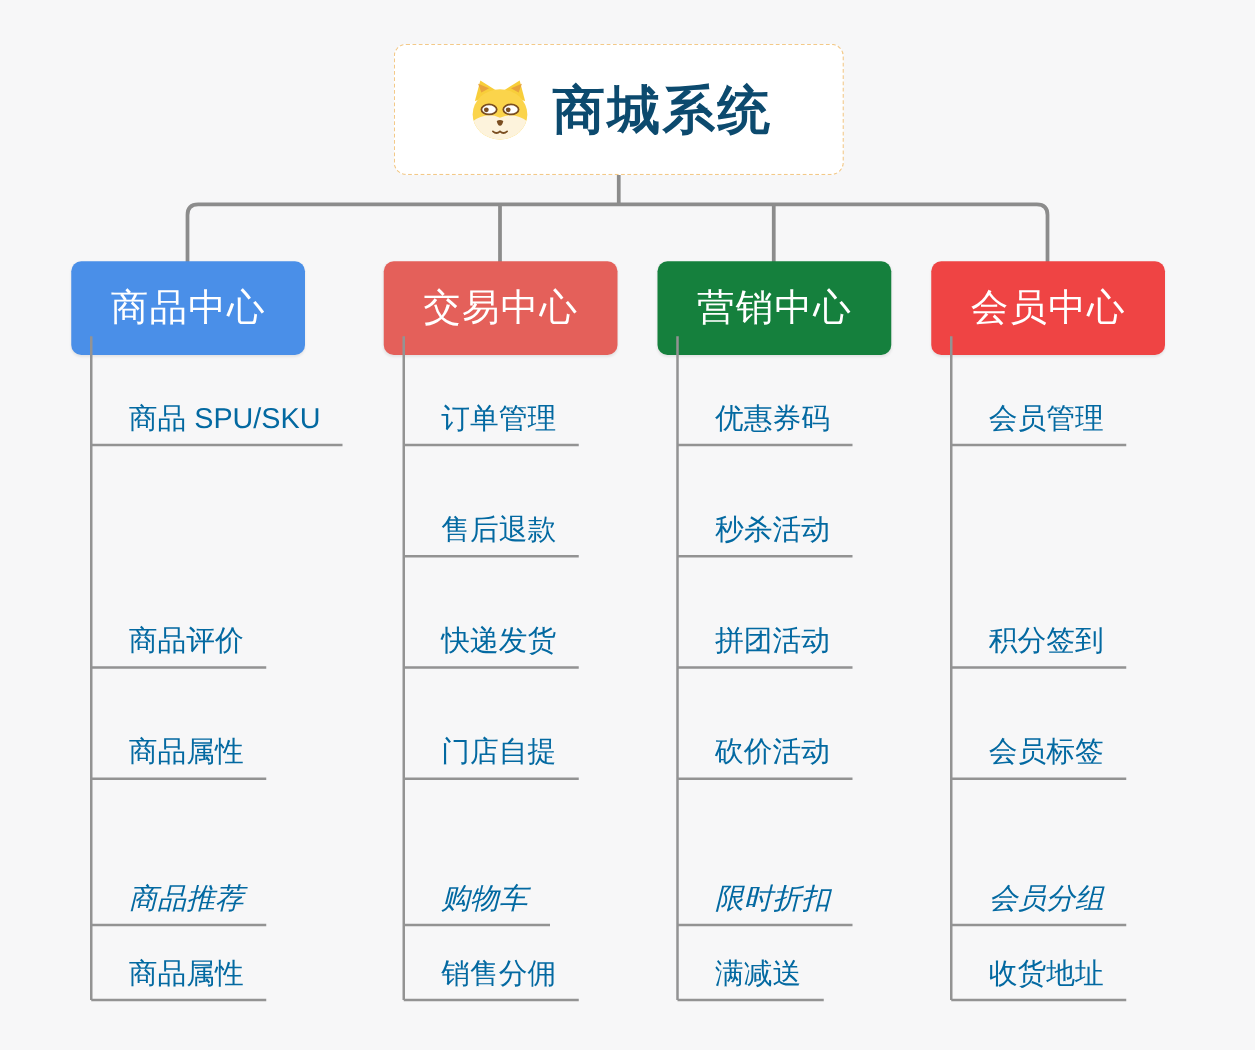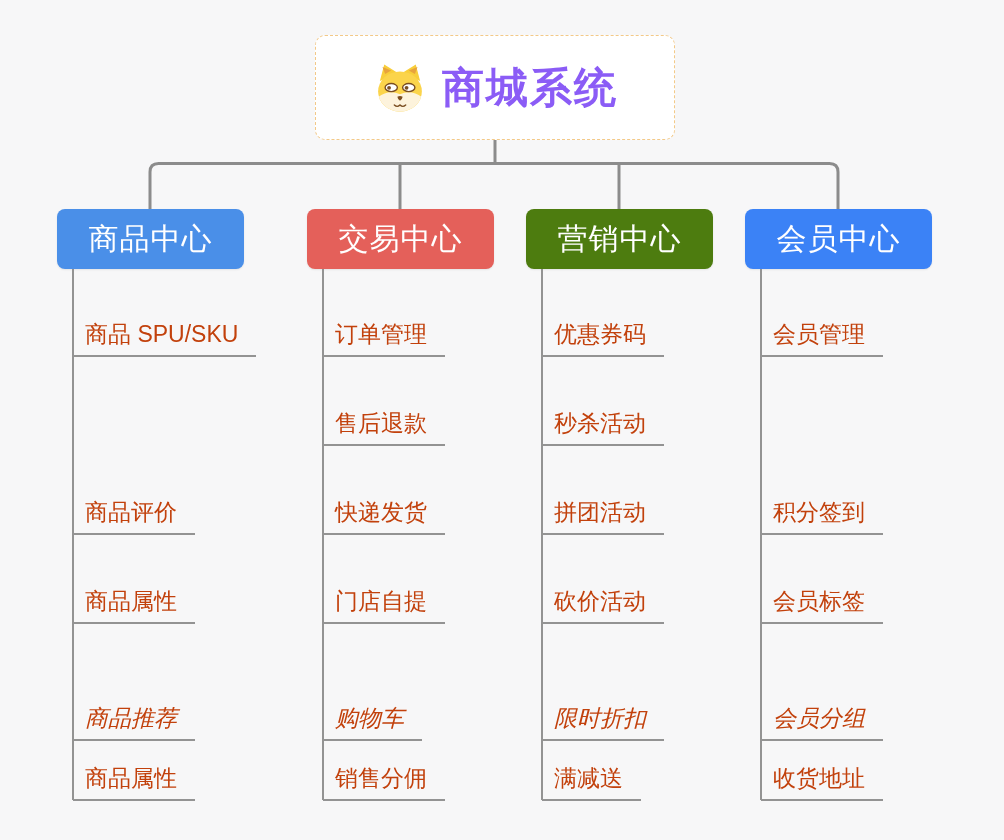--- a/index.html
+++ b/index.html
@@ -25,30 +25,30 @@
     border: 1px dashed #F3C988;
     border-radius: 10px;
     box-sizing: border-box;
     display: flex; align-items: center; justify-content: center;
     gap: 14px;
     cursor: pointer;
   }
   .root-title {
     font-size: 42px;
     font-weight: 600;
-    color: #8b5cf6;
+    color: #0c4a6e;
     letter-spacing: 2px;
     white-space: nowrap;
   }
   .dog-icon { width: 56px; height: 54px; flex: 0 0 auto; }
 
   
   .branch { position: absolute; top: 209px; width: 187px; }
   .branch-header {
-    width: 187px; height: 60px;
+    width: 187px; height: 75px;
     border-radius: 8px;
     box-sizing: border-box;
     display: flex; align-items: center; justify-content: center;
     color: #FFFFFF;
     font-size: 30px;
     letter-spacing: 1px;
     white-space: nowrap;
     cursor: pointer;
     box-shadow: 0 1px 2px rgba(0,0,0,0.08);
   }
@@ -56,22 +56,22 @@
     position: absolute;
     left: 15px; top: 60px;
     width: 2px; height: 531px;
     background: #939393;
   }
   .leaf {
     position: absolute;
     left: 16px;
     font-size: 23px;
     line-height: 30px;
-    color: #c2410c;
-    padding: 0 18px 6px 12px;
+    color: #0369a1;
+    padding: 0 18px 6px 30px;
     border-bottom: 2px solid #939393;
     white-space: nowrap;
     cursor: pointer;
   }
   .row0 { top: 110px; }
   .row1 { top: 199px; }
   .row2 { top: 288px; }
   .row3 { top: 377px; }
   .row4 { top: 494px; font-style: italic; }
   .row5 { top: 554px; }
@@ -130,32 +130,32 @@
     <div class="branch-vline"></div>
     <div class="leaf row0">订单管理</div>
     <div class="leaf row2">快递发货</div>
     <div class="leaf row1">售后退款</div>
     <div class="leaf row3">门店自提</div>
     <div class="leaf row4">购物车</div>
     <div class="leaf row5">销售分佣</div>
   </div>
 
   <div class="branch" style="left:526px">
-    <div class="branch-header" style="background-color: #4d7c0f;">营销中心</div>
+    <div class="branch-header" style="background-color: #15803d;">营销中心</div>
     <div class="branch-vline"></div>
     <div class="leaf row0">优惠券码</div>
     <div class="leaf row1">秒杀活动</div>
     <div class="leaf row2">拼团活动</div>
     <div class="leaf row3">砍价活动</div>
     <div class="leaf row4">限时折扣</div>
     <div class="leaf row5">满减送</div>
   </div>
 
   <div class="branch" style="left:745px">
-    <div class="branch-header" style="background-color: #3b82f6;">会员中心</div>
+    <div class="branch-header" style="background-color: #ef4444;">会员中心</div>
     <div class="branch-vline"></div>
     <div class="leaf row0">会员管理</div>
     <div class="leaf row2">积分签到</div>
     <div class="leaf row3">会员标签</div>
     <div class="leaf row4">会员分组</div>
     <div class="leaf row5">收货地址</div>
   </div>
 
 </div>
 

